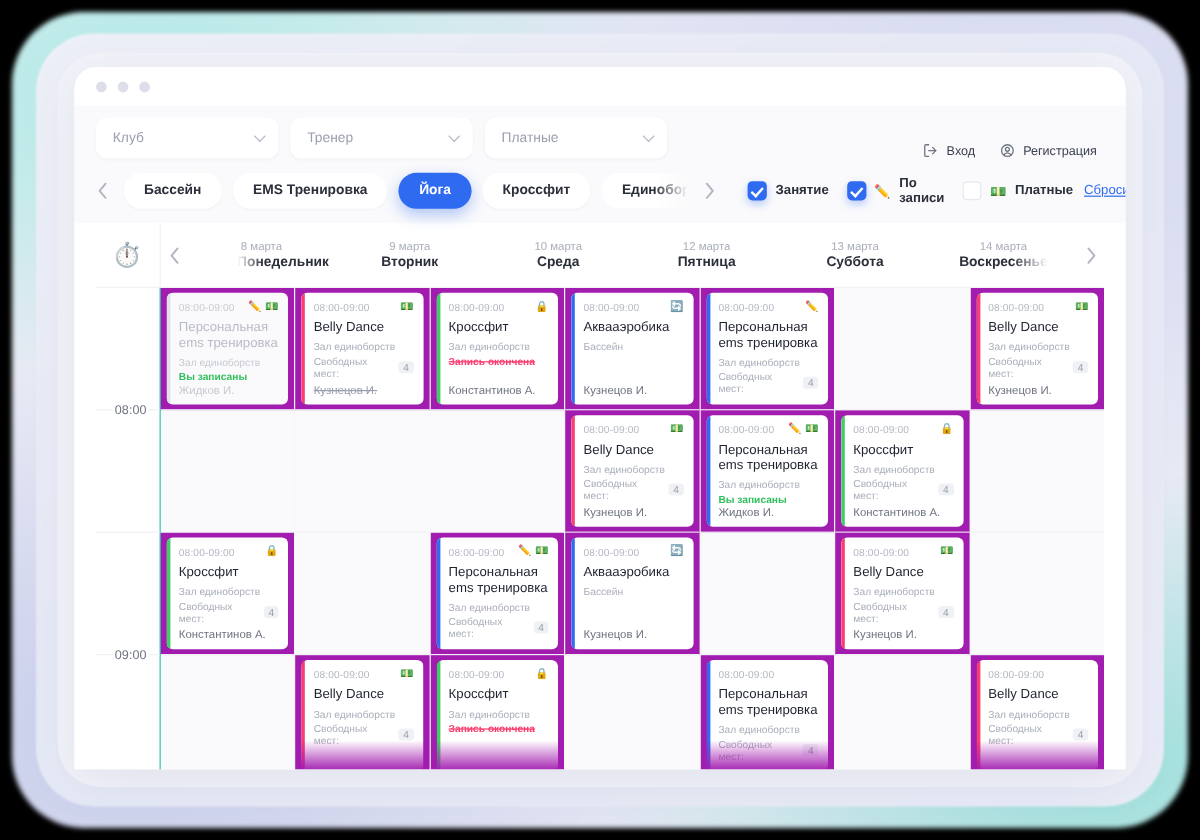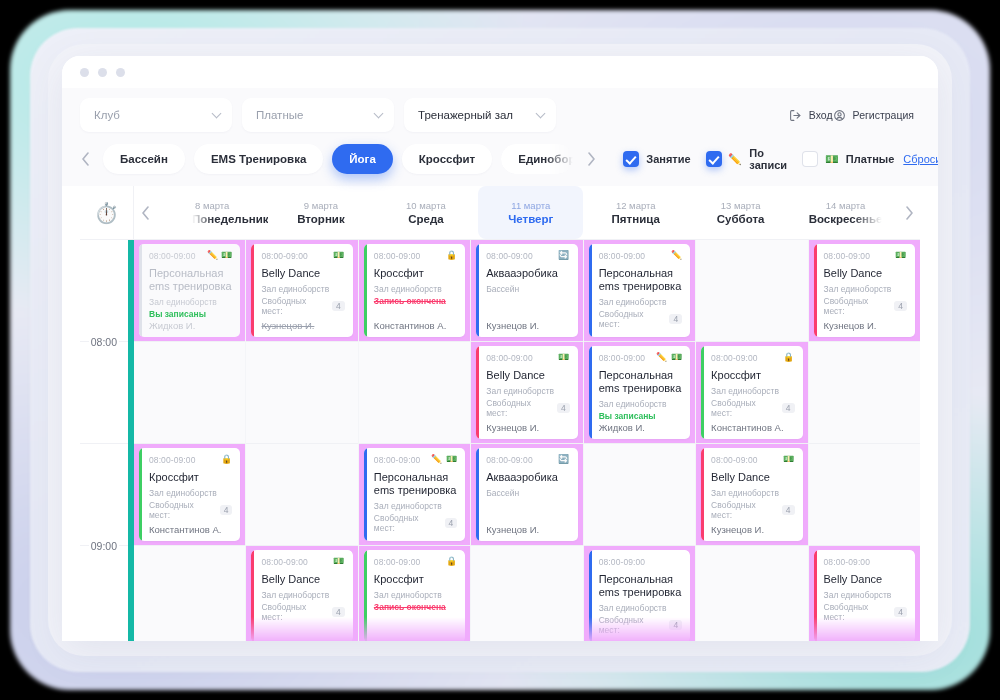--- a/index.html
+++ b/index.html
@@ -41,42 +41,42 @@
     background: #fff;
     border-radius: 18px 18px 0 0;
     overflow: hidden;
     box-shadow: 0 10px 40px rgba(80,90,140,.10);
   }
   .titlebar { height: 32px; display: flex; align-items: center; padding-left: 18px; gap: 9px; background:#fff; }
   .dot { width: 9px; height: 9px; border-radius: 50%; background: #dcdfea; }
 
   
   .filterbar {
-    display: flex; align-items: center; gap: 10px;
+    display: flex; align-items: flex-end; gap: 10px;
     padding: 10px 18px 8px 18px; background: #fafafc;
   }
   .select {
     position: relative; height: 34px; flex: 0 0 auto;
     background: #fff; border-radius: 9px;
     display: flex; align-items: center;
     padding: 0 30px 0 14px;
     font-size: 11.5px; color: #9aa0ad;
     box-shadow: 0 1px 2px rgba(90,100,140,.05);
   }
   .select.w1 { width: 152px; }
   .select.w2 { width: 152px; }
   .select.w3 { width: 152px; }
   .select.w4 { width: 152px; color:#2b2f3a; }
   .chev {
     position: absolute; right: 12px; top: 50%;
     width: 7px; height: 7px; margin-top: -5px;
     border-right: 1.4px solid #b6bbc7; border-bottom: 1.4px solid #b6bbc7;
     transform: rotate(45deg);
   }
-  .authwrap { margin-left: auto; display: flex; align-items: center; padding-right: 6px; }
+  .authwrap { margin-left: auto; display: flex; align-items: center; gap: 20px; padding-right: 6px; }
   .authbtn { display: flex; align-items: center; gap: 7px; font-size: 10.5px; color: #3c4150; }
   .authbtn svg { display: block; }
 
   
   .pillrow {
     display: flex; align-items: center; gap: 9px;
     padding: 4px 18px 12px 14px; background: #fafafc;
   }
   .navarrow {
     width: 18px; height: 18px; flex: 0 0 auto;
@@ -146,35 +146,35 @@
     mask-image: linear-gradient(90deg,#000 60%,transparent 100%);
   }
   .day.fadeL .d2 {
     -webkit-mask-image: linear-gradient(270deg,#000 72%,transparent 100%);
     mask-image: linear-gradient(270deg,#000 72%,transparent 100%);
     margin-left: 36px;
   }
 
   
   .gridbody { display: flex; }
-  .timecol { width: 54px; flex: 0 0 54px; border-right: 6px solid #14b8a6; }
+  .timecol { width: 54px; flex: 0 0 54px; border-right: 1px solid #14b8a6; }
   .timeslot {
     height: 102px; position: relative;
     border-bottom: 1px solid #f0f1f5;
   }
   .timeslot span {
     position: absolute; right: 9px; bottom: -7px;
     font-size: 10.5px; color: #6f7481; background: #fff; padding: 0 2px;
   }
   .cols { flex: 1; display: flex; }
   .col { flex: 1; border-right: 1px solid #f4f5f8; }
   .col:last-child { border-right: none; }
   .cell {
     height: 102px; border-bottom: 1px solid #f0f1f5;
-    padding: 4px 5px; background: #f0abfc;
+    padding: 4px 5px; background: #a21caf;
   }
   .cell.empty { background: #fafafc; }
 
   
   .card {
     position: relative; height: 100%; background: #fff;
     border-radius: 5px; overflow: hidden;
     padding: 7px 8px 6px 10px;
     display: flex; flex-direction: column;
     box-shadow: 0 1px 2px rgba(90,100,140,.06);
@@ -217,26 +217,26 @@
       <span class="dot"></span>
       <span class="dot"></span>
       <span class="dot"></span>
     </div>
 
     <div class="filterbar">
       <div class="select w1">
         <span>Клуб</span>
         <span class="chev"></span>
       </div>
+      <div class="select w2">
+        <span>Тренер</span>
+        <span class="chev"></span>
+      </div>
       <div class="select w3">
         <span>Платные</span>
-        <span class="chev"></span>
-      </div>
-      <div class="select w4">
-        <span>Тренажерный зал</span>
         <span class="chev"></span>
       </div>
 
       <div class="authwrap">
         <div class="authbtn">
           <svg width="13" height="13" viewBox="0 0 24 24" fill="none" stroke="#6f7481" stroke-width="2" stroke-linecap="round" stroke-linejoin="round">
               <path d="M9 3H5a2 2 0 0 0-2 2v14a2 2 0 0 0 2 2h4"></path>
               <polyline points="15 17 20 12 15 7"></polyline>
               <line x1="20" y1="12" x2="9" y2="12"></line>
             </svg>
@@ -314,24 +314,20 @@
               <div class="d2">Понедельник</div>
             </div>
             <div class="day">
               <div class="d1">9 марта</div>
               <div class="d2">Вторник</div>
             </div>
             <div class="day">
               <div class="d1">10 марта</div>
               <div class="d2">Среда</div>
             </div>
-            <div class="day sel">
-              <div class="d1">11 марта</div>
-              <div class="d2">Четверг</div>
-            </div>
             <div class="day">
               <div class="d1">12 марта</div>
               <div class="d2">Пятница</div>
             </div>
             <div class="day">
               <div class="d1">13 марта</div>
               <div class="d2">Суббота</div>
             </div>
             <div class="day fade">
               <div class="d1">14 марта</div>

